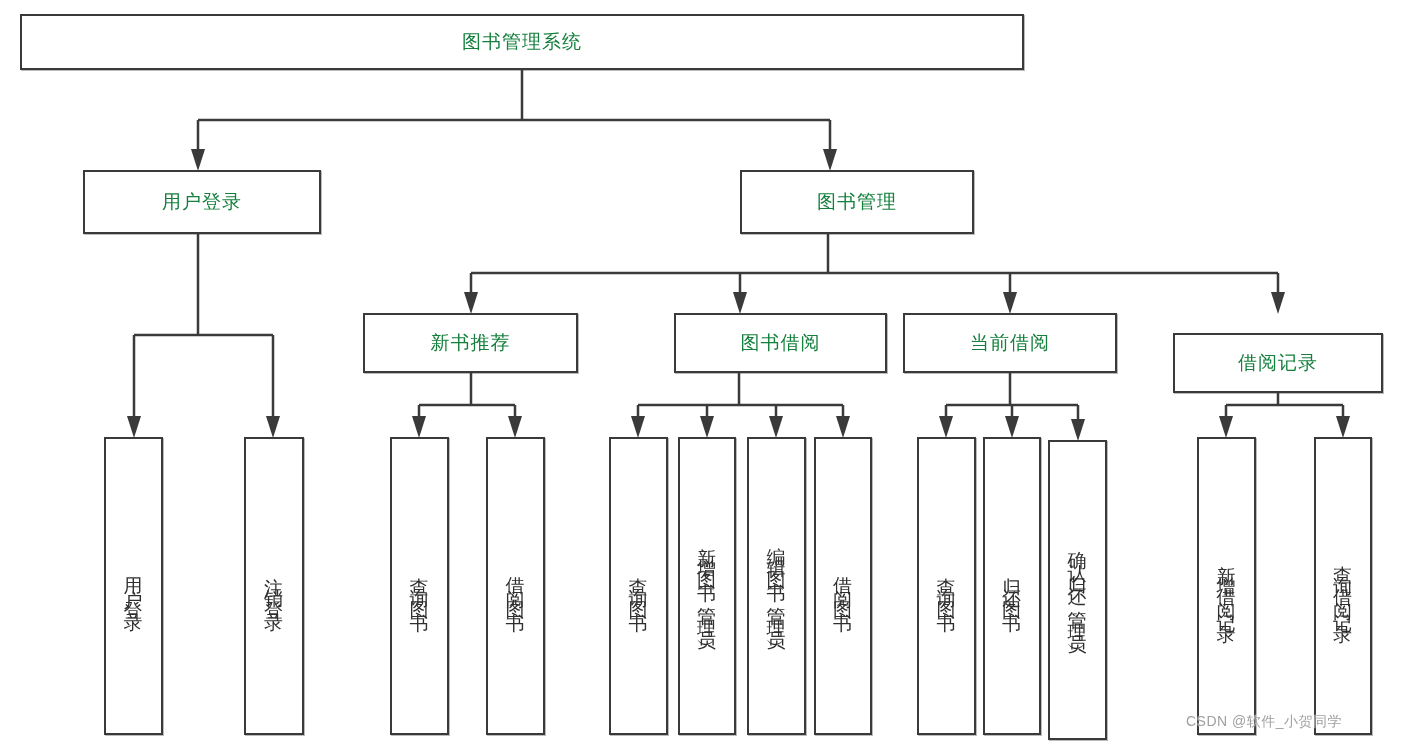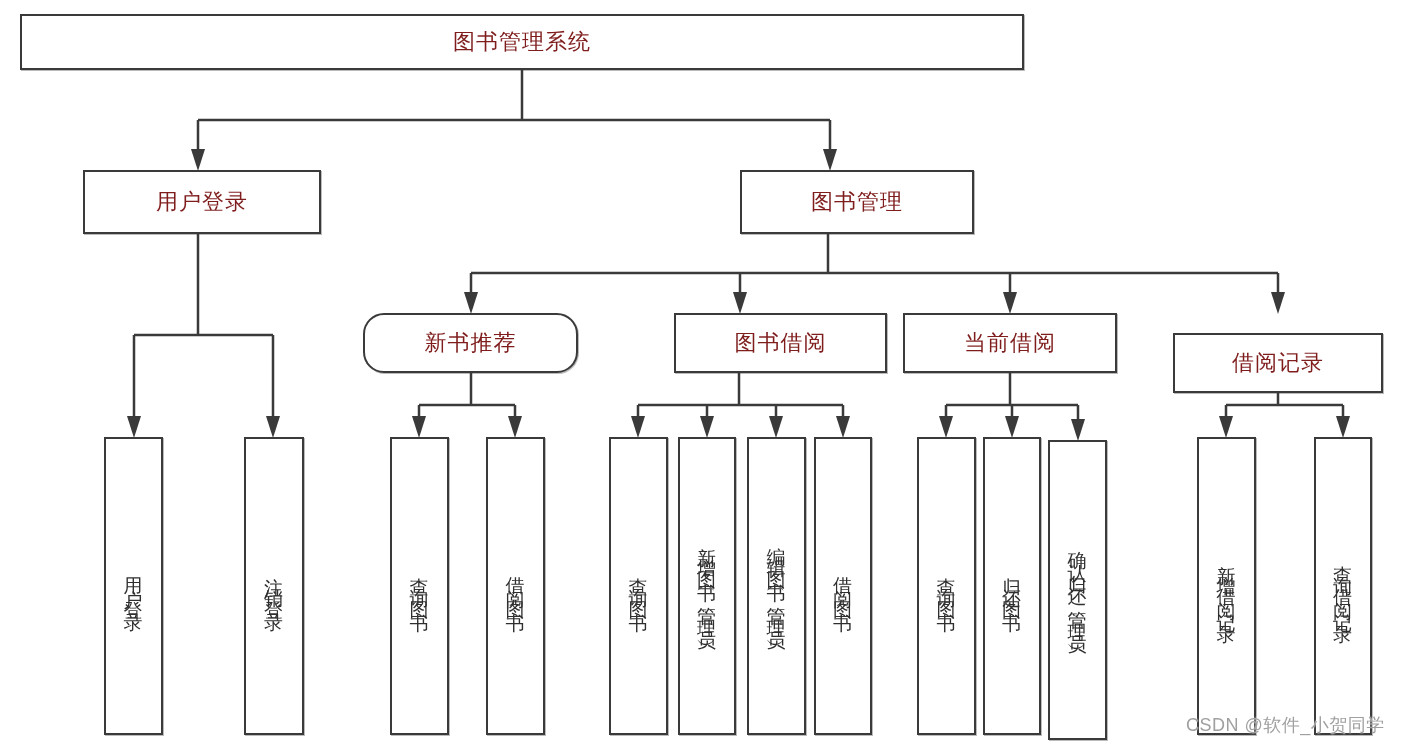--- a/index.html
+++ b/index.html
@@ -23,38 +23,38 @@
   .node {
     position: absolute;
     background: #ffffff;
     border: 2.5px solid #3a3a3a;
     display: flex;
     align-items: center;
     justify-content: center;
     box-shadow: 1px 1px 0 rgba(60,60,60,0.35);
   }
   .h-node span {
-    font-size: 22px;
+    font-size: 19px;
     letter-spacing: 1px;
-    color: #7f1d1d;
+    color: #15803d;
     white-space: nowrap;
   }
   .v-node span {
     writing-mode: vertical-rl;
     text-orientation: mixed;
     font-size: 19px;
     line-height: 1;
     letter-spacing: 12px;
     color: #2f2f2f;
   }
   .watermark {
     position: absolute;
     left: 1186px;
     top: 713px;
-    font-size: 18px;
+    font-size: 14px;
     letter-spacing: 0.5px;
     color: #a0a0a0;
     text-shadow: 0 0 2px #ffffff;
     z-index: 6;
     white-space: nowrap;
   }
   .node { z-index: 2; }
 </style>
 </head>
 <body>
@@ -115,21 +115,21 @@
     <span>图书管理系统</span>
   </div>
 
   <div class="node h-node" style="left:83px; top:170px; width:238px; height:64px;">
     <span>用户登录</span>
   </div>
   <div class="node h-node" style="left:712px; top:170px; width:234px; height:64px;margin-left:28px;">
     <span>图书管理</span>
   </div>
 
-  <div class="node h-node" style="left:363px; top:313px; width:215px; height:60px;border-radius:21px;">
+  <div class="node h-node" style="left:363px; top:313px; width:215px; height:60px;">
     <span>新书推荐</span>
   </div>
   <div class="node h-node" style="left:633px; top:313px; width:213px; height:60px;margin-left:41px;">
     <span>图书借阅</span>
   </div>
   <div class="node h-node" style="left:903px; top:313px; width:214px; height:60px;">
     <span>当前借阅</span>
   </div>
   <div class="node h-node" style="left:1173px; top:313px; width:210px; height:60px;margin-top:20px;">
     <span>借阅记录</span>

